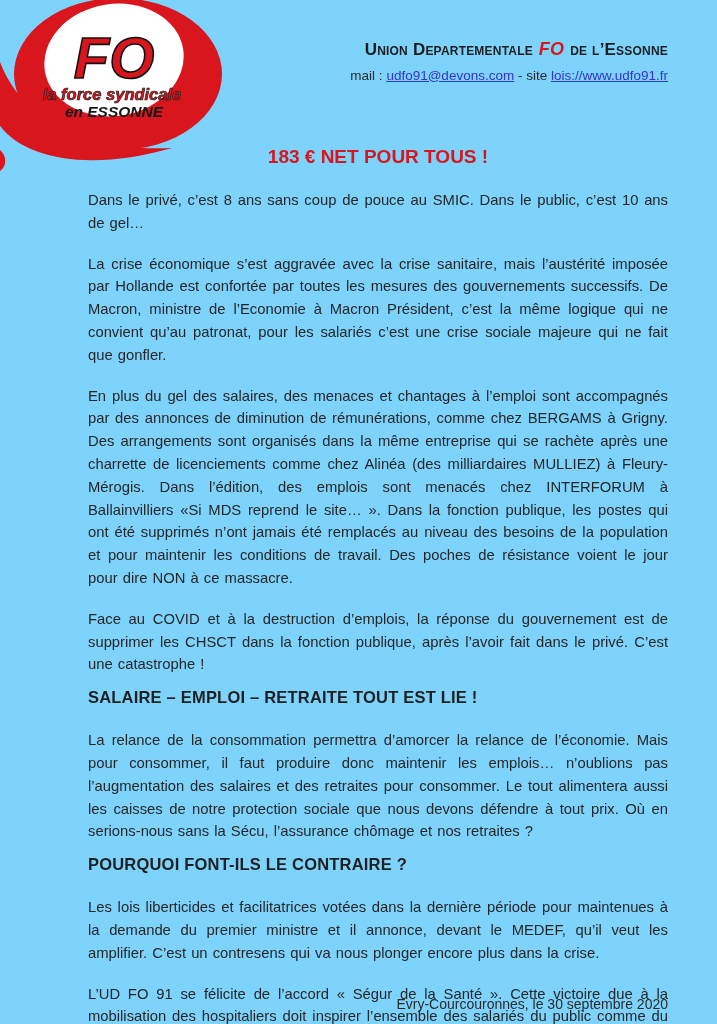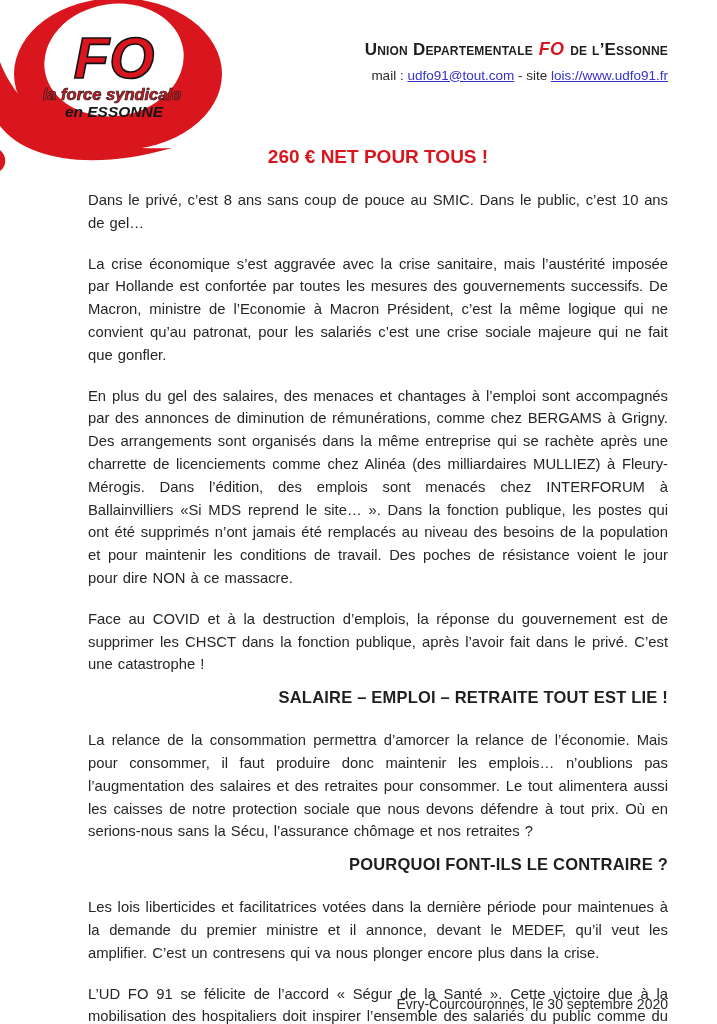--- a/index.html
+++ b/index.html
@@ -1,20 +1,20 @@
 <!DOCTYPE html>
 <html lang="fr"><head>
 <meta charset="utf-8">
 <style>
   html,body { margin:0; padding:0; background:#888; }
   .page {
     position:relative;
     width:717px; height:1024px;
     margin:0 auto;
-    background:#ffffff;
+    background:#7dd3fc;
     font-family:"Liberation Sans", sans-serif;
     color:#262626;
     overflow:hidden;
   }
 
   
   .logo-wrap { position:absolute; left:0; top:0; width:232px; height:178px; }
 
   
   .letterhead {
@@ -38,21 +38,21 @@
   .doc-title {
     text-align:center; color:#d9161d; font-weight:bold;
     font-size:19px; line-height:28px; margin:0 0 10px 0;
   }
   .para {
     font-size:14.8px; line-height:22.8px; text-align:justify;
     margin:18px 0 9px 0; color:#262626; word-spacing:1px;
   }
   .para .subline { text-align:justify; }
   .section-heading {
-    text-align:right; font-weight:bold; color:#1f1f1f;
+    text-align:left; font-weight:bold; color:#1f1f1f;
     font-size:16.5px; line-height:24px; margin:2px 0 20px 0;
     letter-spacing:.2px;
   }
 
   
   .dateline {
     position:absolute; right:49px; top:996px;
     font-size:14px; color:#2a2a2a;margin-left:8px;
   }
 </style>
@@ -77,27 +77,27 @@
       <text x="114" y="78" text-anchor="middle" font-family="Liberation Sans, sans-serif" font-size="58" font-style="italic" font-weight="bold" fill="#d9161d" stroke="#111111" stroke-width="1.6">FO</text>
 
       <text x="112" y="100" text-anchor="middle" font-family="Liberation Sans, sans-serif" font-size="16.5" font-style="italic" font-weight="bold" fill="#d9161d" stroke="#222222" stroke-width="0.7">la force syndicale</text>
 
       <text x="114" y="117" text-anchor="middle" font-family="Liberation Sans, sans-serif" font-size="15.5" font-style="italic" font-weight="bold" fill="#161616">en ESSONNE</text>
     </svg>
   </div>
 
   <div class="letterhead">
     <div class="org-line"><span>Union Departementale </span><span class="org-fo">FO</span><span> de l’Essonne</span></div>
-    <div class="mail-line"><span>mail : </span><a class="doc-link">udfo91@tout.com</a><span> - site </span><a class="doc-link">lois://www.udfo91.fr</a></div>
+    <div class="mail-line"><span>mail : </span><a class="doc-link">udfo91@devons.com</a><span> - site </span><a class="doc-link">lois://www.udfo91.fr</a></div>
   </div>
 
   <div class="content">
 
     <div class="doc-title">
-      <div>260 € NET POUR TOUS !</div>
+      <div>183 € NET POUR TOUS !</div>
     </div>
 
     <p class="para">Dans le privé, c’est 8 ans sans coup de pouce au SMIC. Dans le public, c’est 10 ans de gel…</p>
 
     <p class="para">La crise économique s’est aggravée avec la crise sanitaire, mais l’austérité imposée par Hollande est confortée par toutes les mesures des gouvernements successifs. De Macron, ministre de l’Economie à Macron Président, c’est la même logique qui ne convient qu’au patronat, pour les salariés c’est une crise sociale majeure qui ne fait que gonfler.</p>
 
     <p class="para">En plus du gel des salaires, des menaces et chantages à l’emploi sont accompagnés par des annonces de diminution de rémunérations, comme chez BERGAMS à Grigny. Des arrangements sont organisés dans la même entreprise qui se rachète après une charrette de licenciements comme chez Alinéa (des milliardaires MULLIEZ) à Fleury-Mérogis. Dans l’édition, des emplois sont menacés chez INTERFORUM à Ballainvilliers «Si MDS reprend le site… ». Dans la fonction publique, les postes qui ont été supprimés n’ont jamais été remplacés au niveau des besoins de la population et pour maintenir les conditions de travail. Des poches de résistance voient le jour pour dire NON à ce massacre.</p>
 
     <p class="para">Face au COVID et à la destruction d’emplois, la réponse du gouvernement est de supprimer les CHSCT dans la fonction publique, après l’avoir fait dans le privé. C’est une catastrophe !</p>
 

